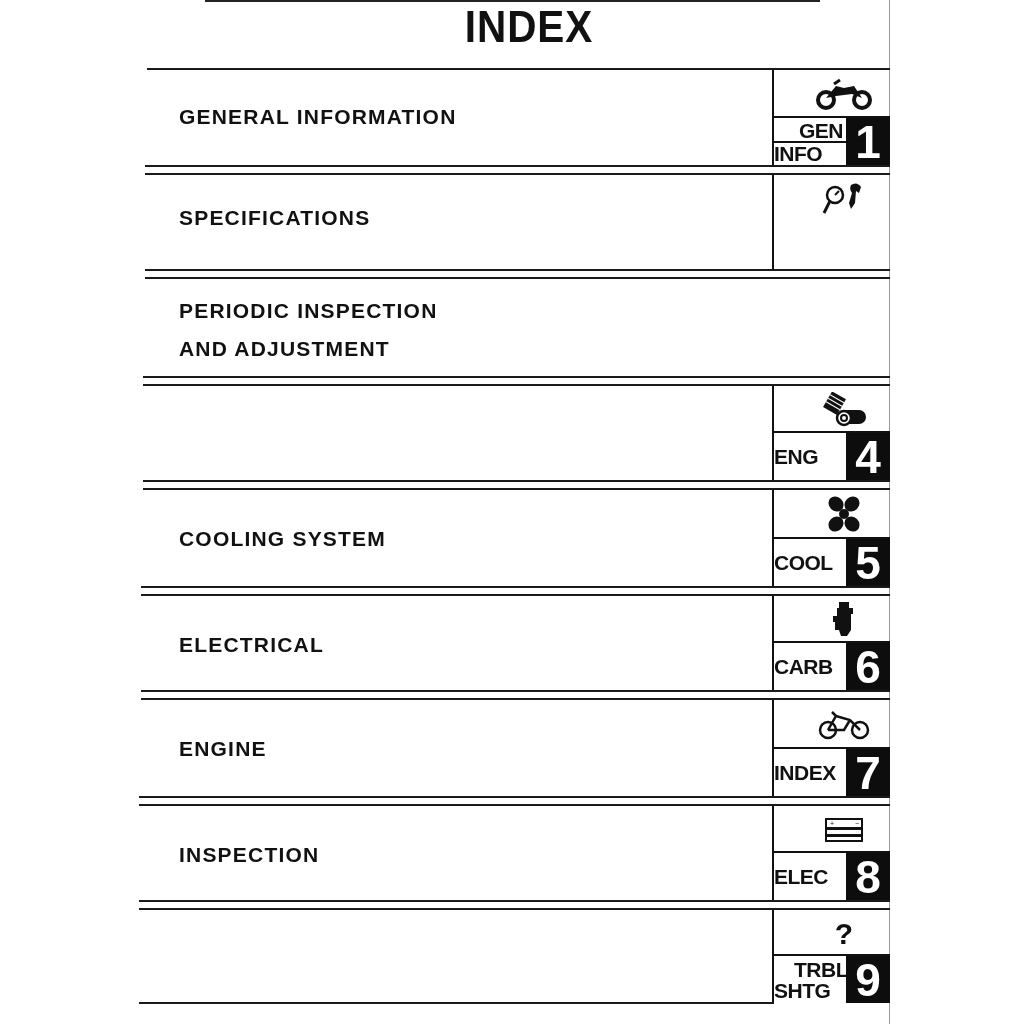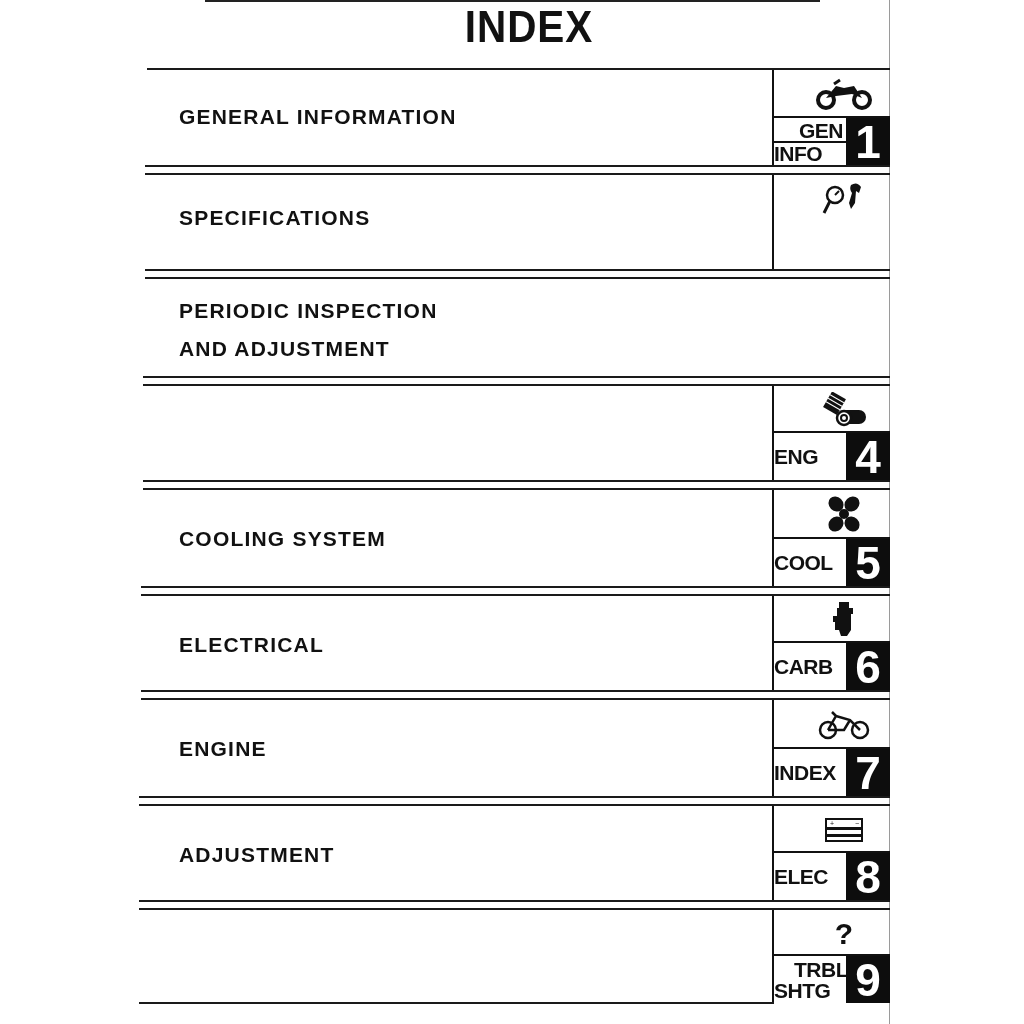--- a/index.html
+++ b/index.html
@@ -176,21 +176,21 @@
           <span>INDEX</span>
         </div>
       <div class="num">7</div>
     </div>
   </div>
 </div>
 
 <div class="rule" style="left:139px;width:751px;top:796px;"></div>
 <div class="rule" style="left:139px;width:751px;top:804px;"></div>
 <div class="row" style="top:806px;height:94px;">
-  <div class="row-label" style="top:30px;">ADJUSTMENT</div>
+  <div class="row-label" style="top:30px;">INSPECTION</div>
   <div class="tab">
     <div class="tab-icon">
       <svg width="44" height="30" viewBox="0 0 44 30">
           <rect x="4" y="4" width="36" height="22" fill="#fff" stroke="#111" stroke-width="2"></rect>
           <rect x="4" y="12" width="36" height="3" fill="#111"></rect>
           <rect x="4" y="19" width="36" height="3" fill="#111"></rect>
           <text x="8" y="11" font-size="7" font-family="Liberation Sans, sans-serif" fill="#111">+</text>
           <text x="33" y="11" font-size="7" font-family="Liberation Sans, sans-serif" fill="#111">−</text>
         </svg>
     </div>

